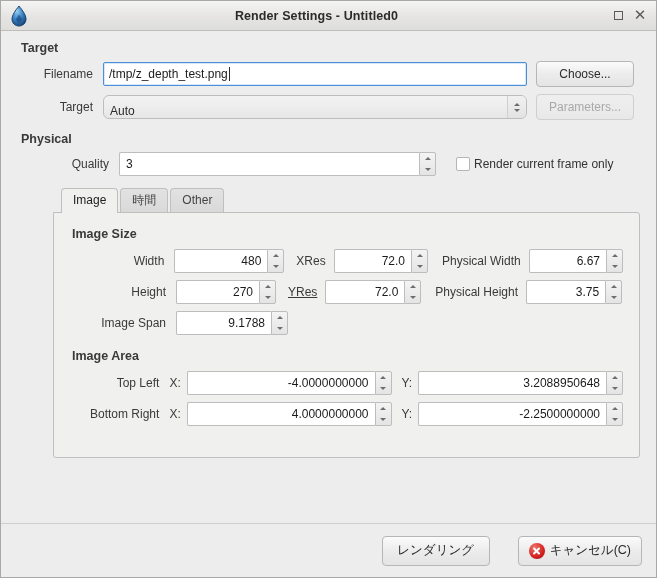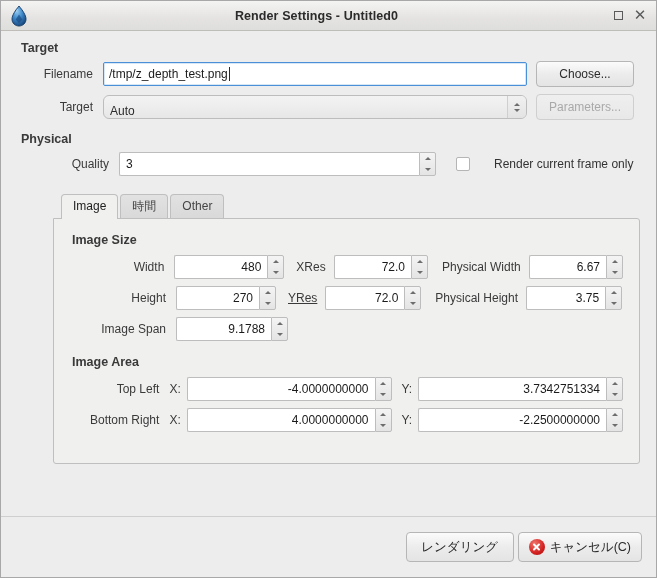--- a/index.html
+++ b/index.html
@@ -242,36 +242,36 @@
     border-left-width: 3.5px; border-right-width: 3.5px; border-bottom-width: 3.5px;
   }
   .tri-down.sm {
     border-left-width: 3.5px; border-right-width: 3.5px; border-top-width: 3.5px;
   }
 
   
   .check-row {
     display: flex;
     align-items: center;
-    gap: 24px;
+    gap: 4px;
   }
   .checkbox {
     width: 14px;
     height: 14px;
     flex: 0 0 14px;
     background: #ffffff;
     border: 1px solid #b5b5b5;
     border-radius: 2px;
     box-sizing: border-box;
   }
   .check-label { font-size: 12px; color: #333; white-space: nowrap; }
 
   
   .notebook {
-    margin-top: 16px;
+    margin-top: 10px;
     position: relative;
     padding-left: 36px;
   }
   .tabs {
     display: flex;
     align-items: flex-end;
     padding-left: 8px;
     position: relative;
     z-index: 2;
     height: 26px;
@@ -315,22 +315,22 @@
   }
 
   
   .actionbar {
     flex: 0 0 54px;
     border-top: 1px solid #cfcfcf;
     background: #ededed;
     display: flex;
     align-items: center;
     justify-content: flex-end;
-    padding: 15px 14px;
-    gap: 4px;
+    padding: 8px 14px;
+    gap: 28px;
     box-sizing: border-box;
   }
   .actionbar .btn { height: 30px; min-width: 108px; font-size: 12.5px; }
   .cancel-icon {
     width: 16px;
     height: 16px;
     border-radius: 50%;
     background: radial-gradient(circle at 35% 28%, #f0736a 0%, #d21f1f 62%, #9e1111 100%);
     display: inline-flex;
     align-items: center;
@@ -540,21 +540,21 @@
               <div class="up">
                   <span class="tri-up sm"></span>
                 </div>
               <div class="down">
                   <span class="tri-down sm"></span>
                 </div>
             </div>
           </div>
           <div class="lbl" style="width:auto; text-align:left; padding:0 6px 0 10px;">Y:</div>
           <div class="spin" style="width:220px">
-            <div class="spin-entry">3.7342751334</div>
+            <div class="spin-entry">3.2088950648</div>
             <div class="spin-btns">
               <div class="up">
                   <span class="tri-up sm"></span>
                 </div>
               <div class="down">
                   <span class="tri-down sm"></span>
                 </div>
             </div>
           </div>
         </div>

